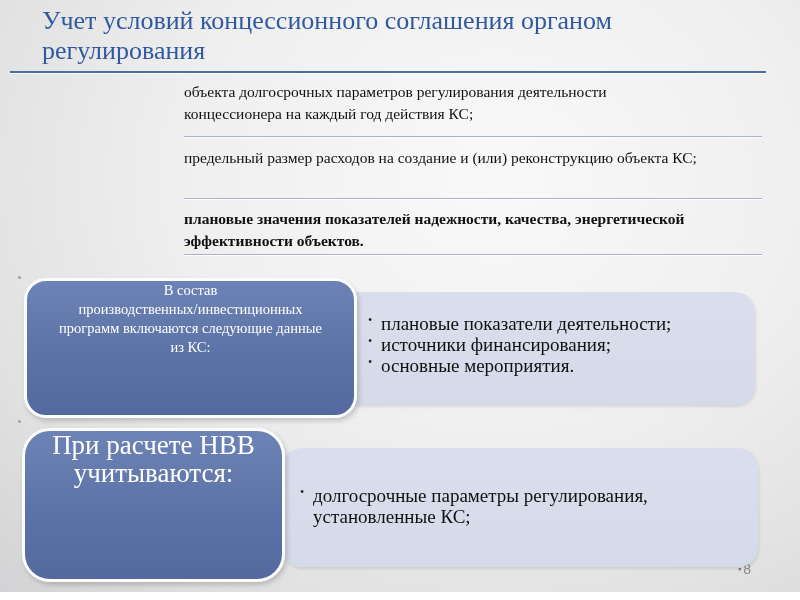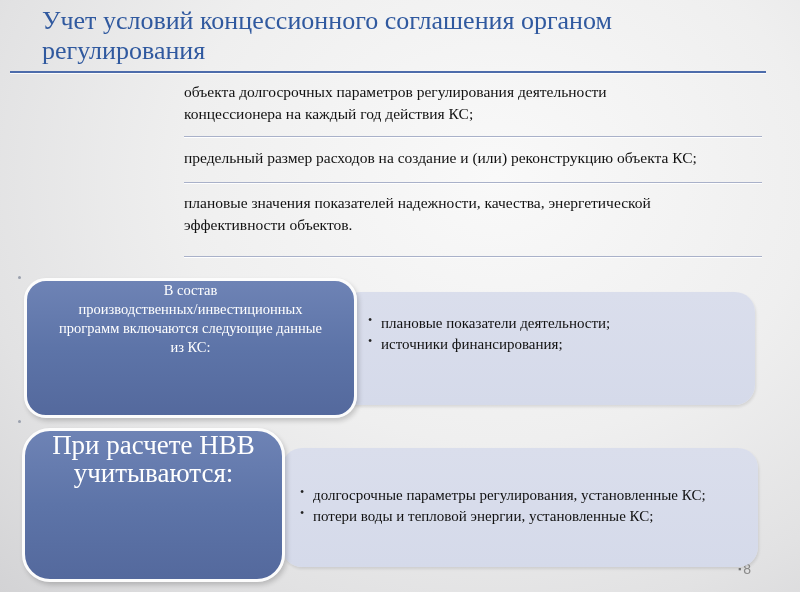--- a/index.html
+++ b/index.html
@@ -30,22 +30,22 @@
   .content-rows{
     position:absolute;left:184px;top:75px;width:578px;
     font-size:15.5px;line-height:22px;color:#111;
   }
   .t-row{
     border-bottom:1px solid #a9b1c9;
     box-shadow:0 1px 0 rgba(255,255,255,0.9);
   }
   .t-row.r1{padding:6px 0 11px 0;}
   .t-row.r2{padding:8px 0 9px 0;}
-  .t-row.r3{padding:10px 0 13px 0;}
-  .t-row.r4{padding:9px 0 20px 0;}
+  .t-row.r3{padding:10px 0 29px 0;}
+  .t-row.r4{padding:9px 0 2px 0;font-weight:bold;}
 
   
   .callout{
     position:absolute;box-sizing:border-box;
     background:linear-gradient(180deg,#6e83b5 0%,#5d74a8 50%,#54699d 100%);
     border:3px solid #fcfcfc;
     box-shadow:2px 3px 5px rgba(0,0,0,0.18);
     color:#ffffff;text-align:center;
     display:flex;align-items:flex-start;justify-content:center;
     z-index:2;
@@ -58,21 +58,21 @@
   
   .panel{
     position:absolute;box-sizing:border-box;
     background:linear-gradient(180deg,#dadeec 0%,#d5daea 100%);
     border-radius:20px;
     box-shadow:1px 2px 3px rgba(0,0,0,0.10);
     z-index:1;
   }
   .panel-1{left:340px;top:292px;width:415px;height:113px;padding:21px 14px 0 28px;}
   .panel-2{left:282px;top:448px;width:476px;height:119px;padding:37px 10px 0 18px;}
-  .blist{list-style:none;margin:0;padding:0;font-size:15px;line-height:21px;color:#111;}
+  .blist{list-style:none;margin:0;padding:0;font-size:19px;line-height:21px;color:#111;}
   .blist li{position:relative;padding-left:13px;}
   .blist li::before{
     content:"\2022";position:absolute;left:0;top:-3px;
     font-size:12px;color:#222;
   }
 
   
   .dot{position:absolute;width:3px;height:3px;border-radius:50%;background:#9aa0ad;z-index:0;}
   .dot-1{left:18px;top:276px;}
   .dot-2{left:18px;top:420px;}
@@ -110,32 +110,32 @@
     <div class="pre">В состав
 производственных/инвестиционных
 программ включаются следующие данные
 из КС:</div>
   </div>
 
   <div class="panel panel-1">
     <ul class="blist">
       <li class="pre">плановые показатели деятельности;</li>
       <li class="pre">источники финансирования;</li>
+      <li class="pre">основные мероприятия.</li>
     </ul>
   </div>
 
   <div class="callout callout-2">
     <div class="pre">При расчете НВВ
 учитываются:</div>
   </div>
 
   <div class="panel panel-2">
     <ul class="blist">
       <li class="pre">долгосрочные параметры регулирования, установленные КС;</li>
-      <li class="pre">потери воды и тепловой энергии, установленные КС;</li>
     </ul>
   </div>
 
   <div class="page-number">
     <span class="sq">▪</span>
     <span>8</span>
   </div>
 
 </div>
 

